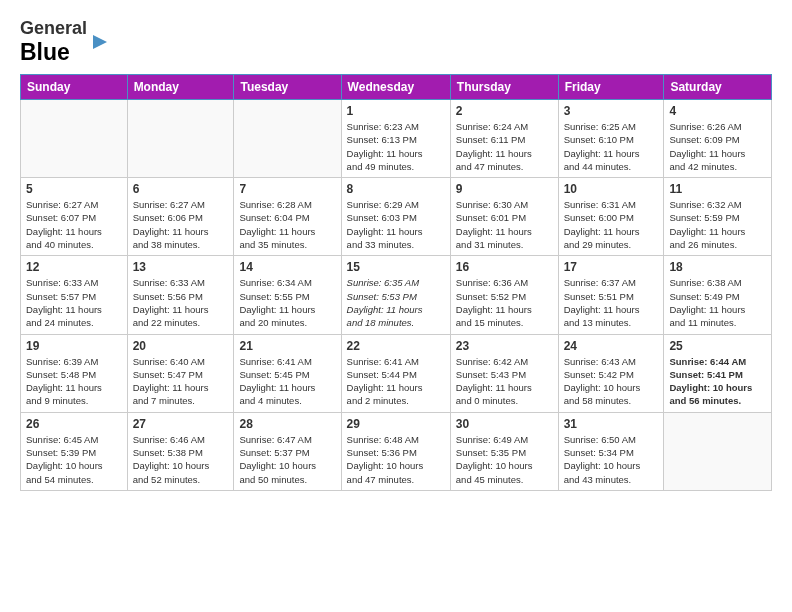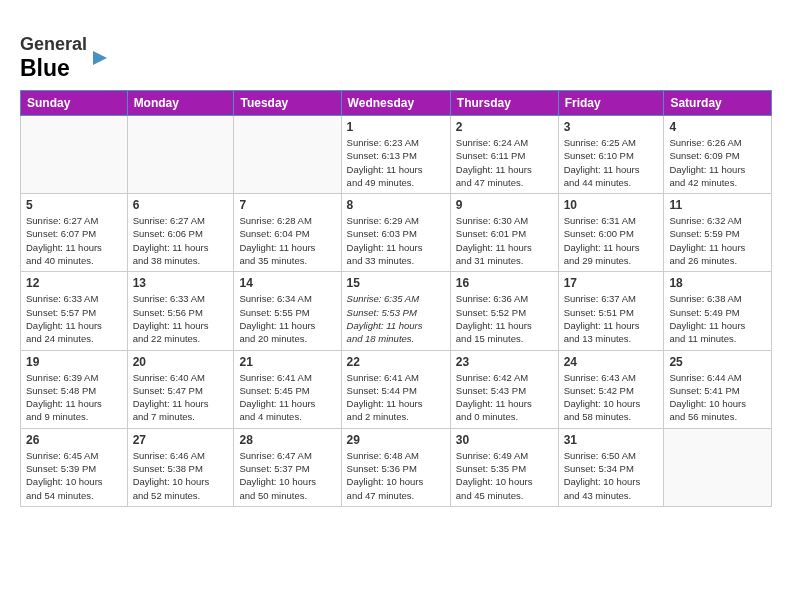--- a/index.html
+++ b/index.html
@@ -5,21 +5,21 @@
     * { box-sizing: border-box; margin: 0; padding: 0; }
     body {
       font-family: Arial, sans-serif;
       background: #fff;
       width: 792px;
       height: 612px;
       overflow: hidden;
     }
     .page {
       width: 792px;
-      padding: 34px 20px 10px 20px;
+      padding: 18px 20px 10px 20px;
     }
     .header {
       display: flex;
       align-items: flex-start;
       justify-content: space-between;
       margin-bottom: 4px;
     }
     .logo {
       display: flex;
       flex-direction: column;
@@ -289,21 +289,21 @@
           </td>
           <td>
             <span class="day-num">24</span>
             <div class="cell-info" style="white-space: pre-line;">Sunrise: 6:43 AM
 Sunset: 5:42 PM
 Daylight: 10 hours
 and 58 minutes.</div>
           </td>
           <td>
             <span class="day-num">25</span>
-            <div class="cell-info" style="white-space: pre-line;">Sunrise: 6:44 AM
+            <div class="cell-info" style="white-space: pre-line; font-weight: bold;">Sunrise: 6:44 AM
 Sunset: 5:41 PM
 Daylight: 10 hours
 and 56 minutes.</div>
           </td>
         </tr>
         <tr>
           <td>
             <span class="day-num">26</span>
             <div class="cell-info" style="white-space: pre-line;">Sunrise: 6:45 AM
 Sunset: 5:39 PM

